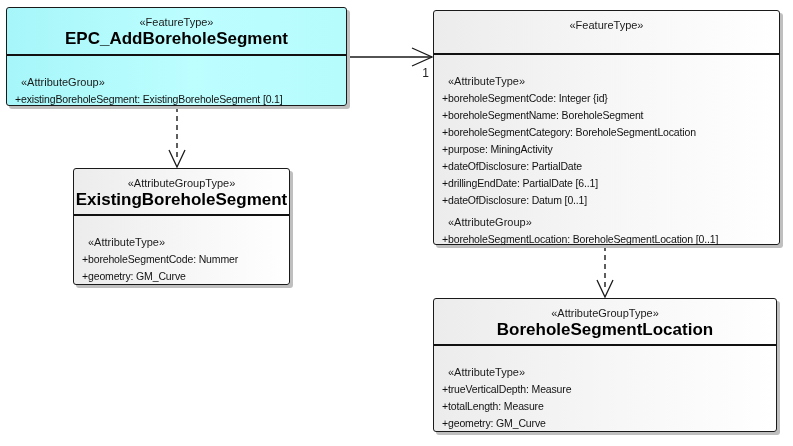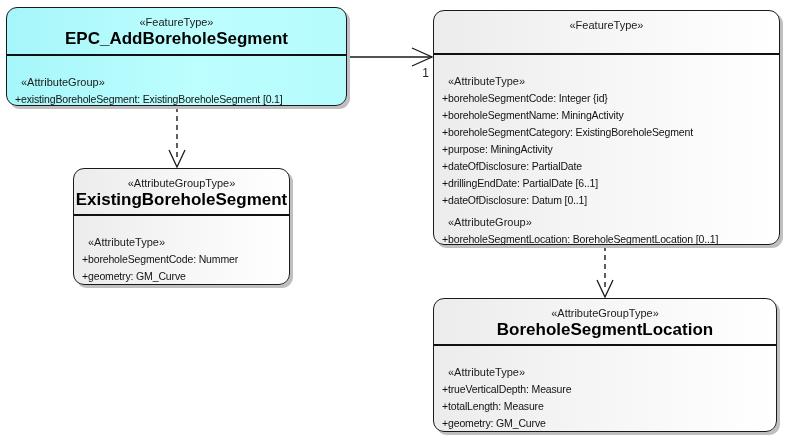--- a/index.html
+++ b/index.html
@@ -6,21 +6,21 @@
   .canvas{
     position:relative;
     width:793px;height:446px;
     background:#ffffff;
     font-family:"Liberation Sans", sans-serif;
     overflow:hidden;
   }
   .uml-class{
     position:absolute;
     border:1.5px solid #1a1a1a;
-    border-radius:11px;
+    border-radius:3px;
     box-shadow:3px 3px 0 #bfbfbf;
     box-sizing:border-box;
     background:linear-gradient(to right,#ececec 0%,#f7f7f7 55%,#ffffff 100%);
   }
   .uml-class.feature{
     background:linear-gradient(to right,#a6f6f9 0%,#bdfeff 55%,#b6fcfd 100%);
   }
   .class-header{
     border-bottom:2px solid #111;
     text-align:center;
@@ -97,25 +97,25 @@
       <div class="stereotype-center">«FeatureType»</div>
     </div>
     <div class="class-body">
       <div class="section-stereotype">«AttributeType»</div>
       <div class="attr-row">
         <span class="attr-vis">+</span>
         <span class="attr-text">boreholeSegmentCode: Integer {id}</span>
       </div>
       <div class="attr-row">
         <span class="attr-vis">+</span>
-        <span class="attr-text">boreholeSegmentName: MiningActivity</span>
+        <span class="attr-text">boreholeSegmentName: BoreholeSegment</span>
       </div>
       <div class="attr-row">
         <span class="attr-vis">+</span>
-        <span class="attr-text">boreholeSegmentCategory: ExistingBoreholeSegment</span>
+        <span class="attr-text">boreholeSegmentCategory: BoreholeSegmentLocation</span>
       </div>
       <div class="attr-row">
         <span class="attr-vis">+</span>
         <span class="attr-text">purpose: MiningActivity</span>
       </div>
       <div class="attr-row">
         <span class="attr-vis">+</span>
         <span class="attr-text">dateOfDisclosure: PartialDate</span>
       </div>
       <div class="attr-row">

